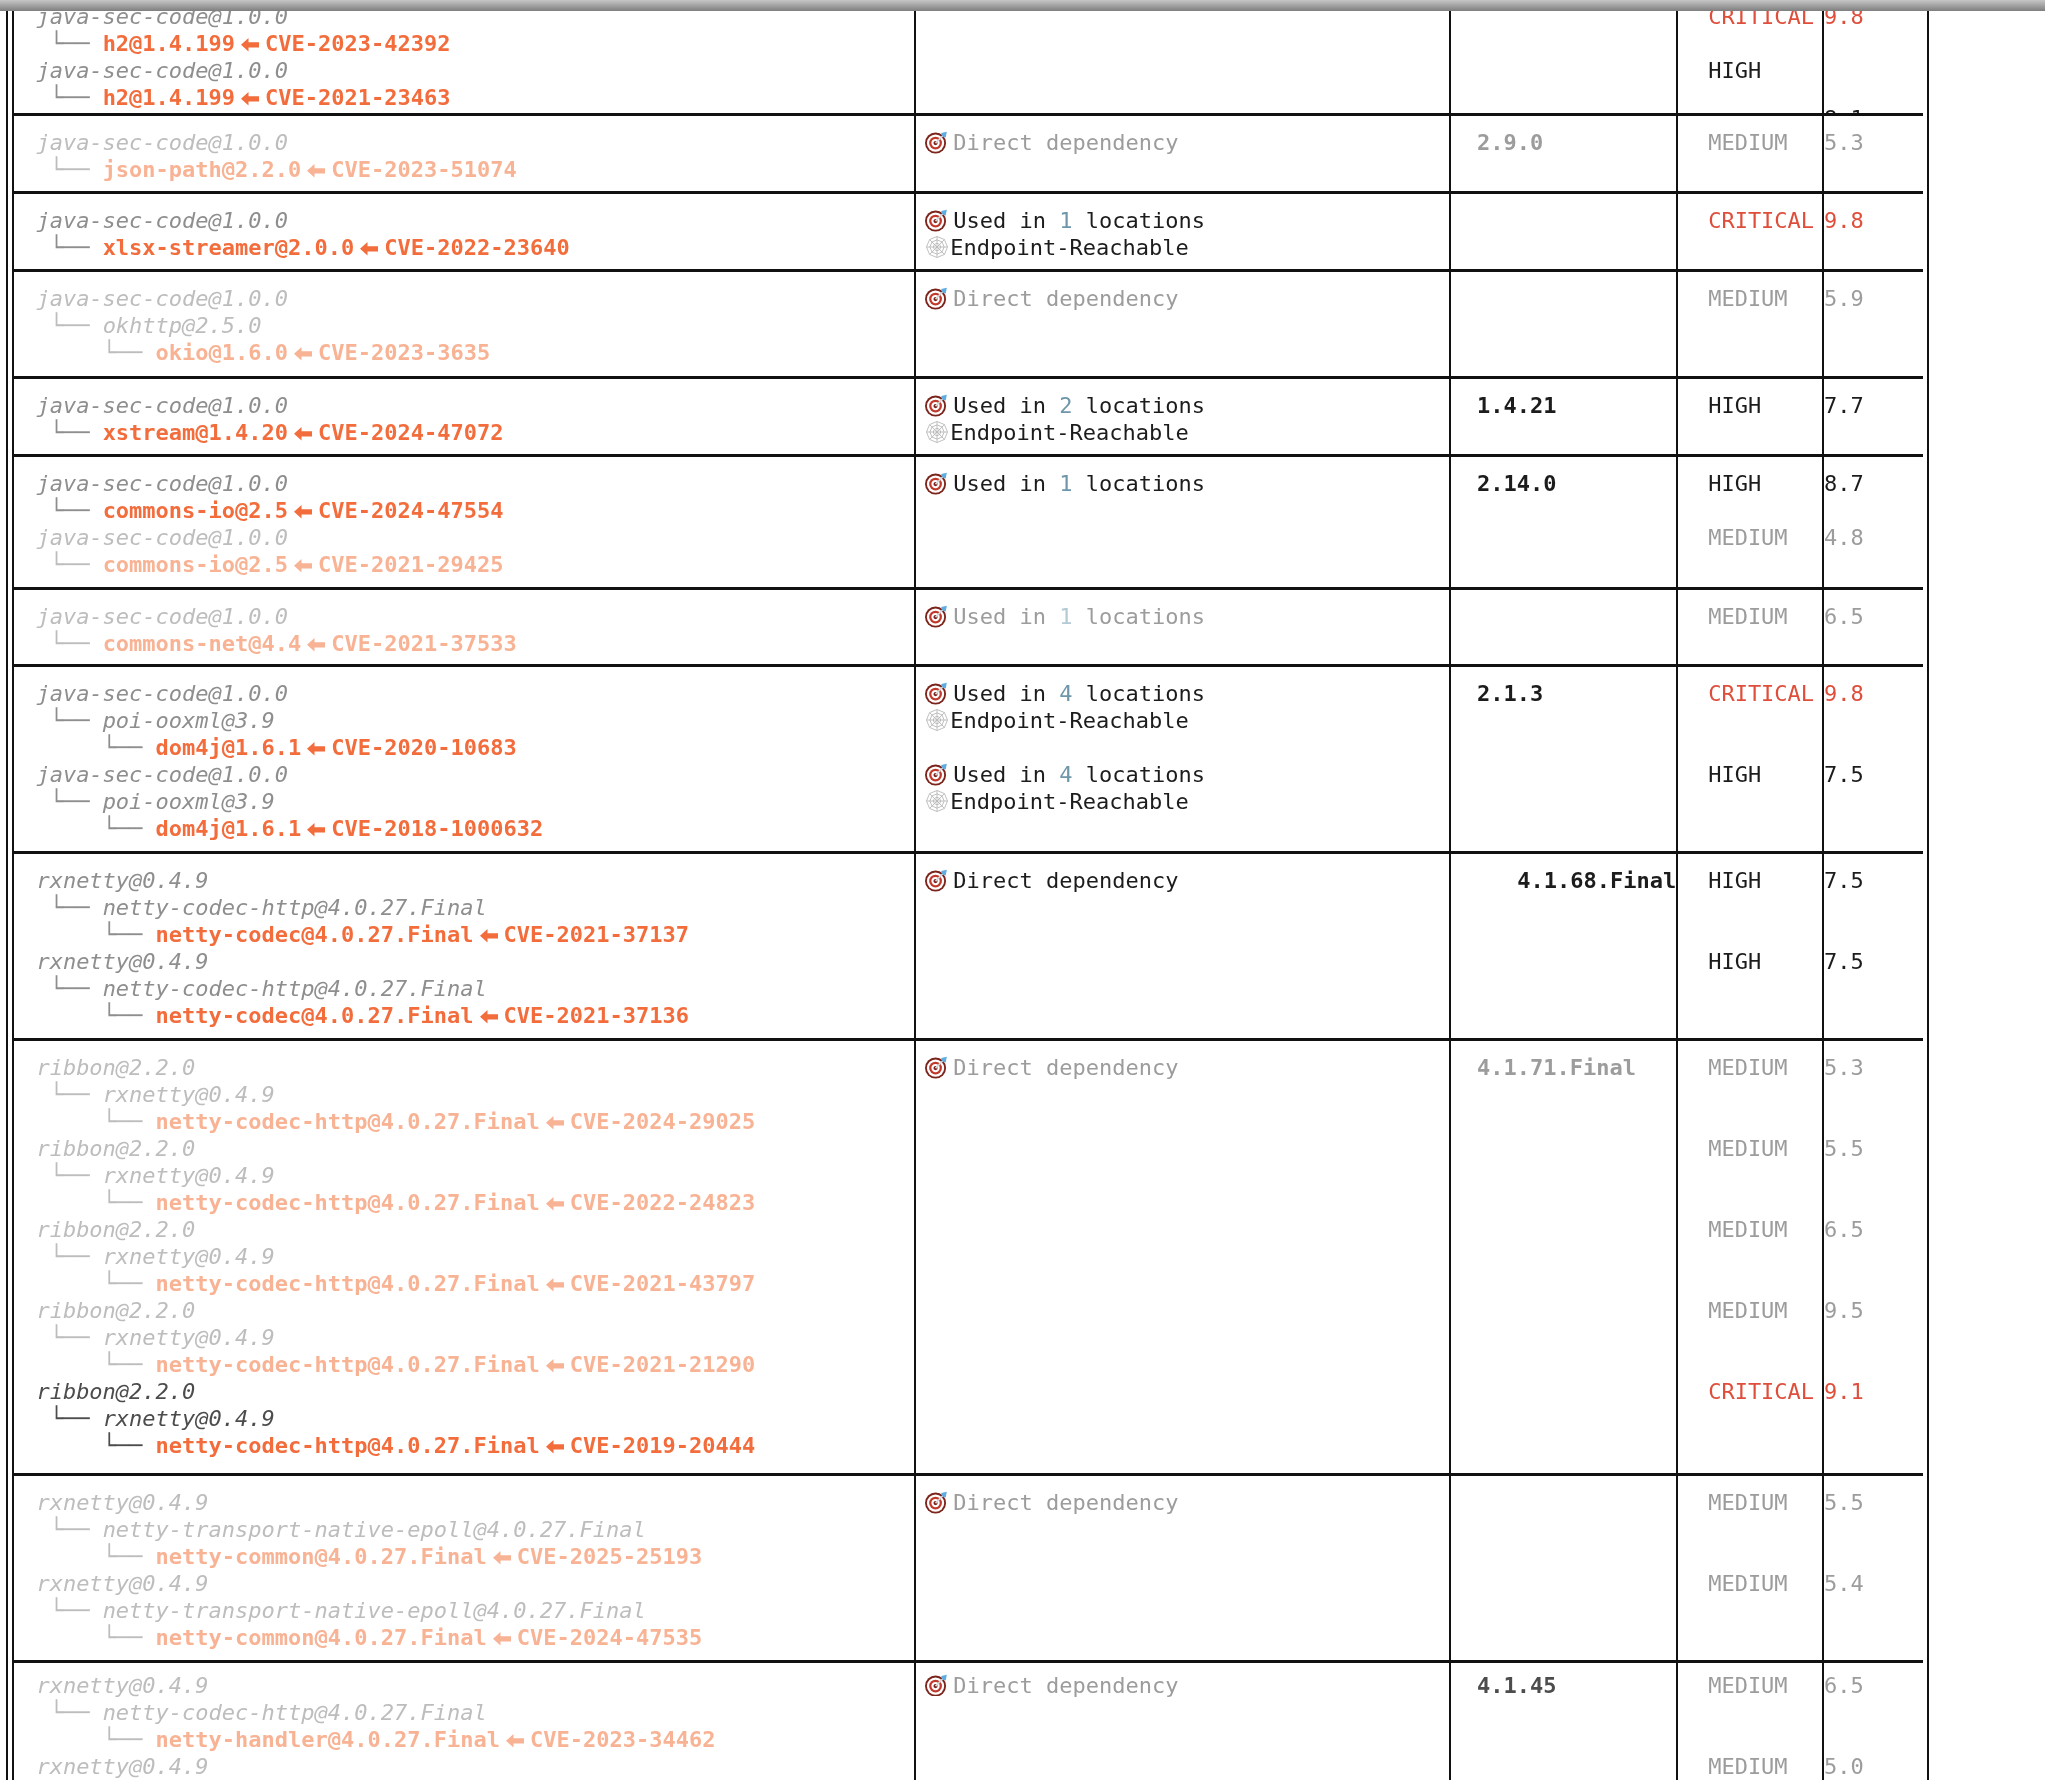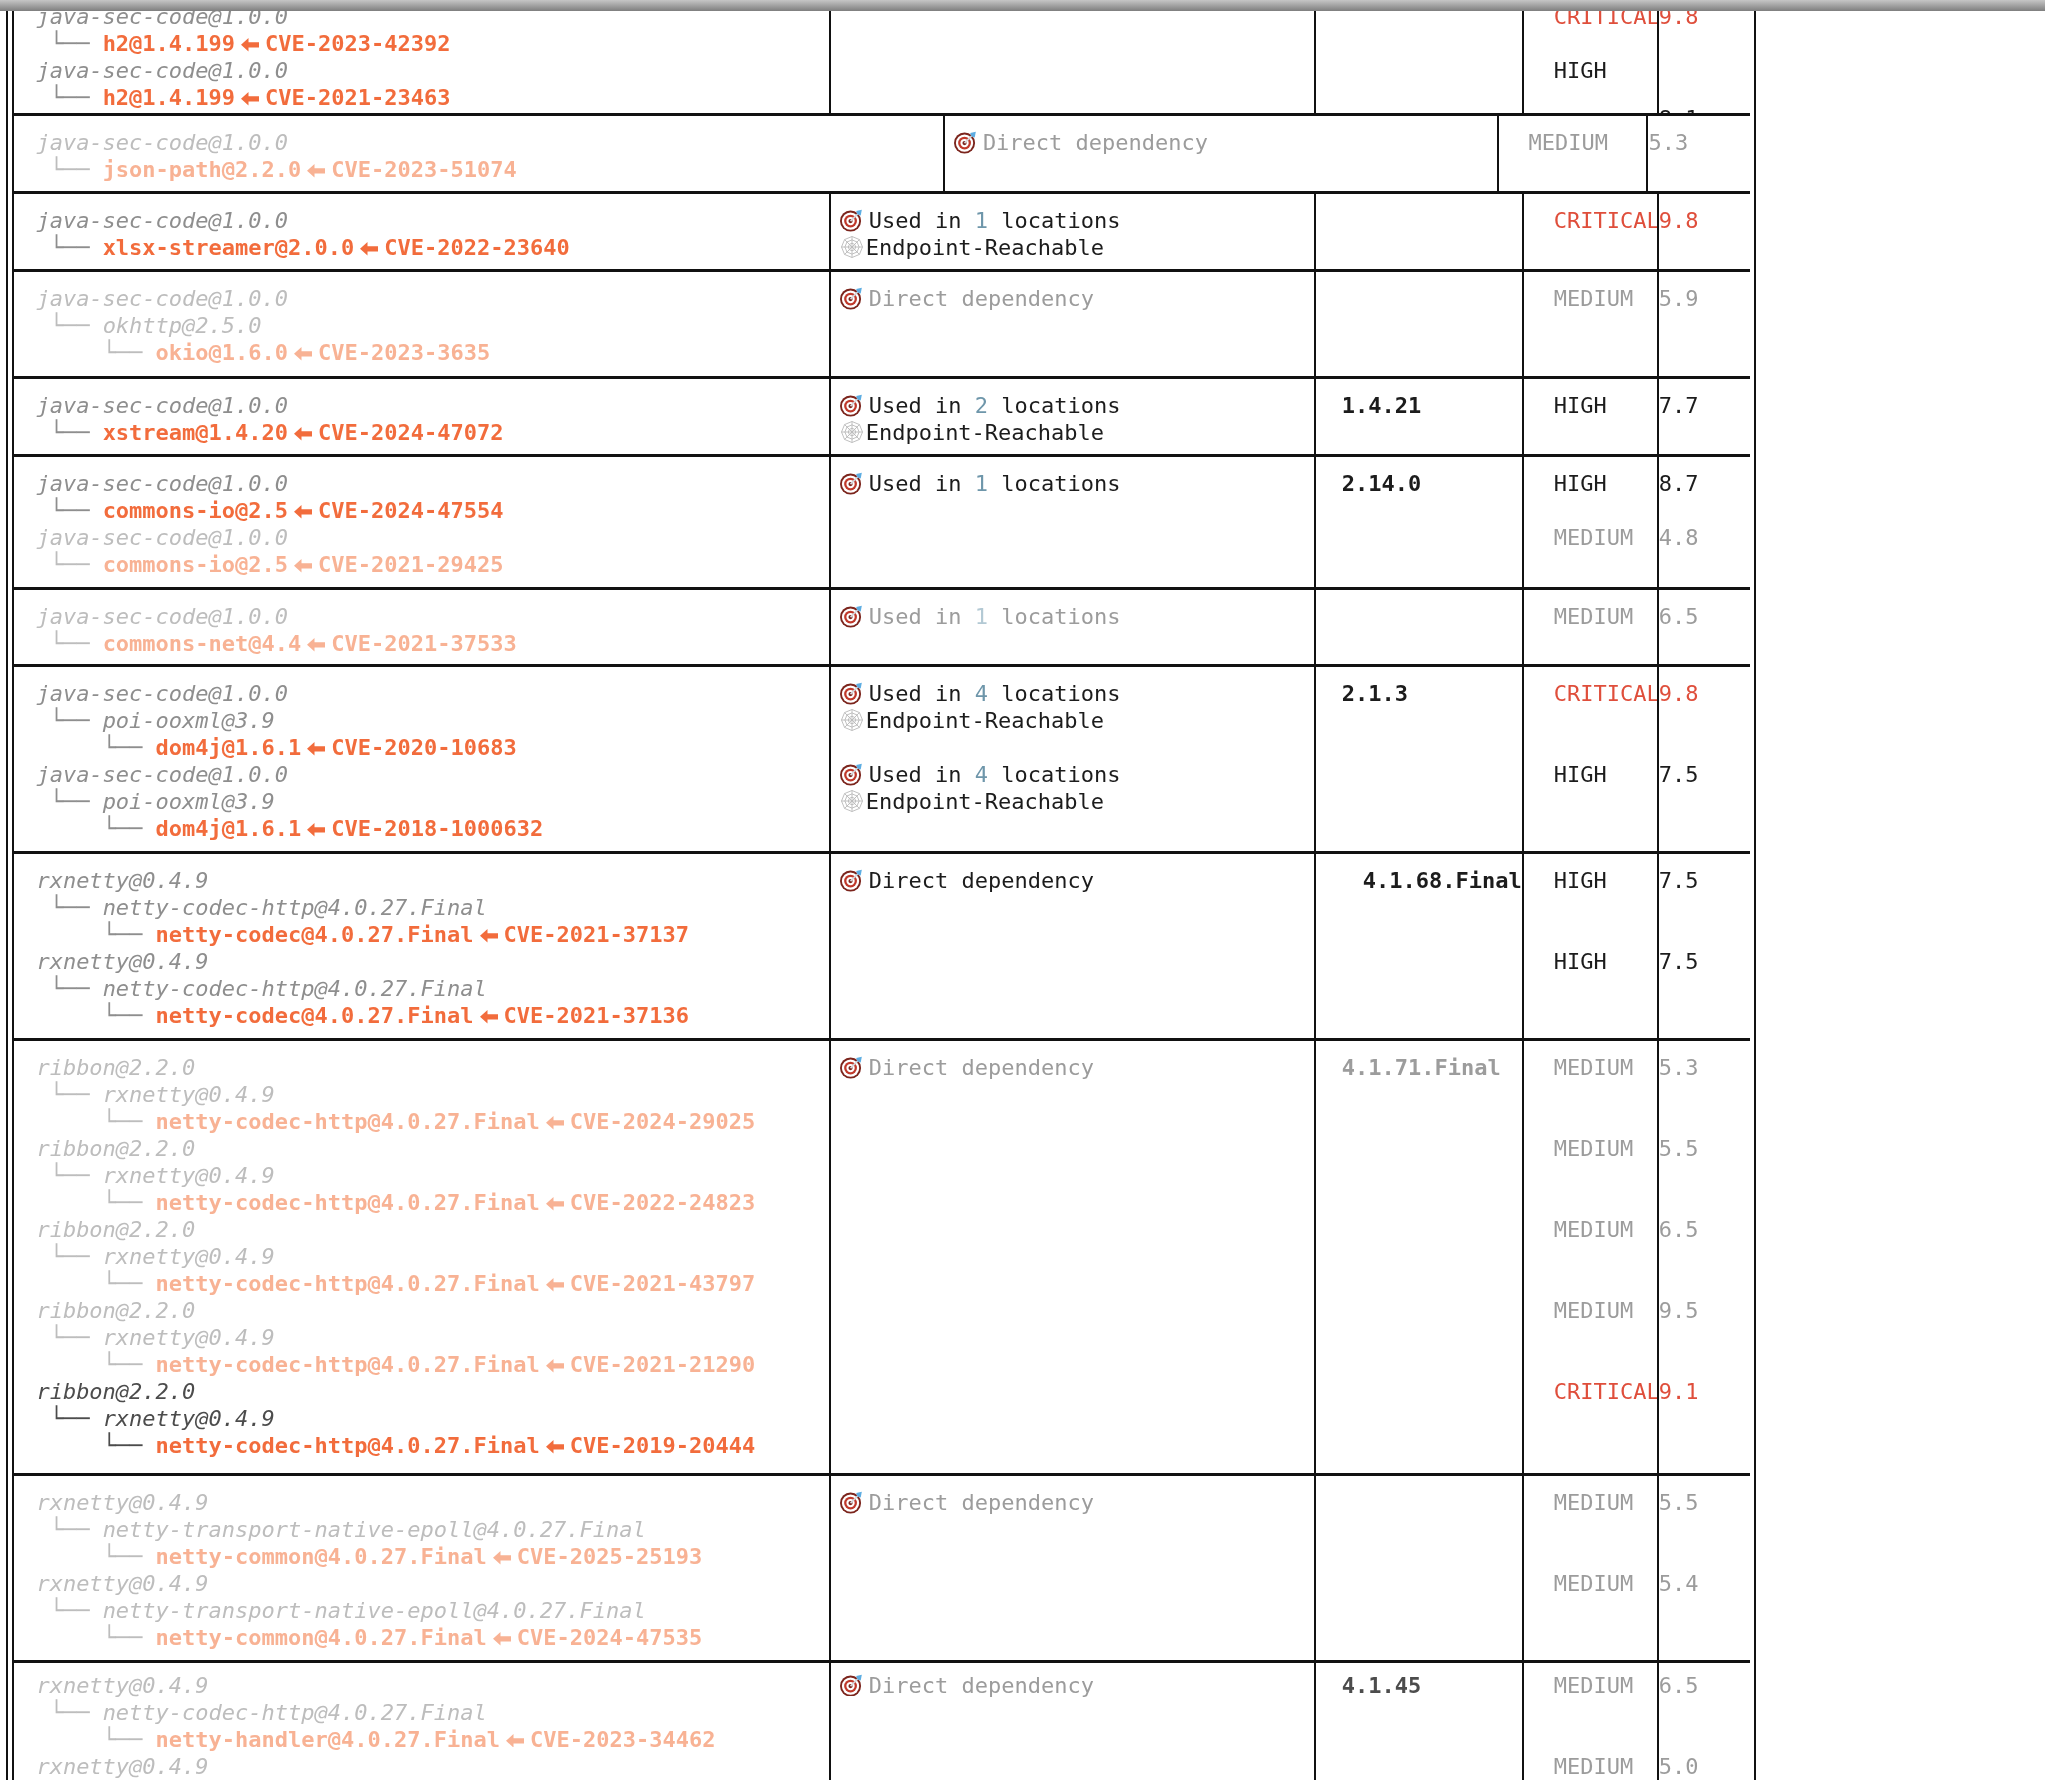--- a/index.html
+++ b/index.html
@@ -2,21 +2,21 @@
 <html style="--vuln-bright: #f26c3c; --vuln-faded: #f8b294; --parent: #8e8e8e; --parent-faded: #bdbdbd; --parent-dark: #4c4c4c; --text-black: #1c1c1c; --text-gray: #9c9c9c; --critical-red: #df4e3b; --count-blue: #6e96aa; --count-blue-faded: #b3c9d4; --border: #111111;font-size:12px"><head>
 <meta charset="utf-8">
 <style>
   html,body{margin:0;padding:0;}
   body{
     width:2046px;height:1789px;overflow:hidden;background:#ffffff;
     font-family:"DejaVu Sans Mono","Liberation Mono",monospace;
     font-size:22px;line-height:27px;color:var(--text-black,#1c1c1c);
   }
   .topbar{width:2046px;height:10.5px;background:linear-gradient(#c6c6c6,#7e7e7e);}
-  .frame{margin-left:6px;width:1750px;
+  .frame{margin-left:6px;width:1923px;
     border-left:2.3px solid var(--border,#111);border-right:2.3px solid var(--border,#111);
     padding:0 3.8px;box-sizing:border-box;background:#fff;}
   .trow{display:flex;align-items:stretch;border-bottom:3px solid var(--border,#111);
     overflow:hidden;box-sizing:border-box;}
   .trow:last-child{border-bottom:none;}
   .col{box-sizing:border-box;padding-top:var(--padtop,13.6px);overflow:hidden;}
   .col-tree  {width:958px;border-left:2.3px solid var(--border,#111);border-right:2.3px solid var(--border,#111);padding-left:22.6px;}
   .col-usage {width:568px;border-right:2.3px solid var(--border,#111);padding-left:9px;}
   .col-fix   {width:239px;border-right:2.3px solid var(--border,#111);padding-left:25.6px;}
   .col-sev   {width:153px;border-right:2.3px solid var(--border,#111);padding-left:30px;}
@@ -84,20 +84,23 @@
           <div class="cell faded" style="height: 54px;"><div class="usage-line gray"><svg width="22.6" height="22.6" viewBox="0 0 30 30" class="uicon">
                 <circle cx="14" cy="16" r="14" fill="#7b241c"></circle>
                 <circle cx="14" cy="16" r="11.5" fill="#ffffff"></circle>
                 <circle cx="14" cy="16" r="8.5" fill="#c0392b"></circle>
                 <circle cx="14" cy="16" r="5.5" fill="#ffffff"></circle>
                 <circle cx="14" cy="16" r="2.8" fill="#7b241c"></circle>
                 <line x1="14" y1="16" x2="25" y2="5" stroke="#d5d8dc" stroke-width="2.2"></line>
                 <path d="M21.5 2.5 L29 1 L27.5 8.5 L23 7 Z" fill="#5dade2"></path>
               </svg><span>Direct dependency</span></div></div>
         </div>
+        <div class="col col-fix">
+          <div class="cell faded" style="height: 54px;"><span class="version tone-gray">2.9.0</span></div>
+        </div>
         <div class="col col-sev">
           <div class="cell faded" style="height: 54px;"><span class="tone-gray">MEDIUM</span></div>
         </div>
         <div class="col col-score">
           <div class="cell faded" style="height: 54px;"><span class="tone-gray">5.3</span></div>
         </div>
       </div>
       <div class="trow" style="height: 78px;">
         <div class="col col-tree">
           <div class="cell" style="height: 54px;"><div class="tline"><span class="prefix"></span><span class="parent-txt">java-sec-code@1.0.0</span></div><div class="tline"><span class="prefix"> └── </span><span class="vuln"><span>xlsx-streamer@2.0.0</span><svg width="18" height="13.6" viewBox="0 0 24 18" class="arrow-icon">

